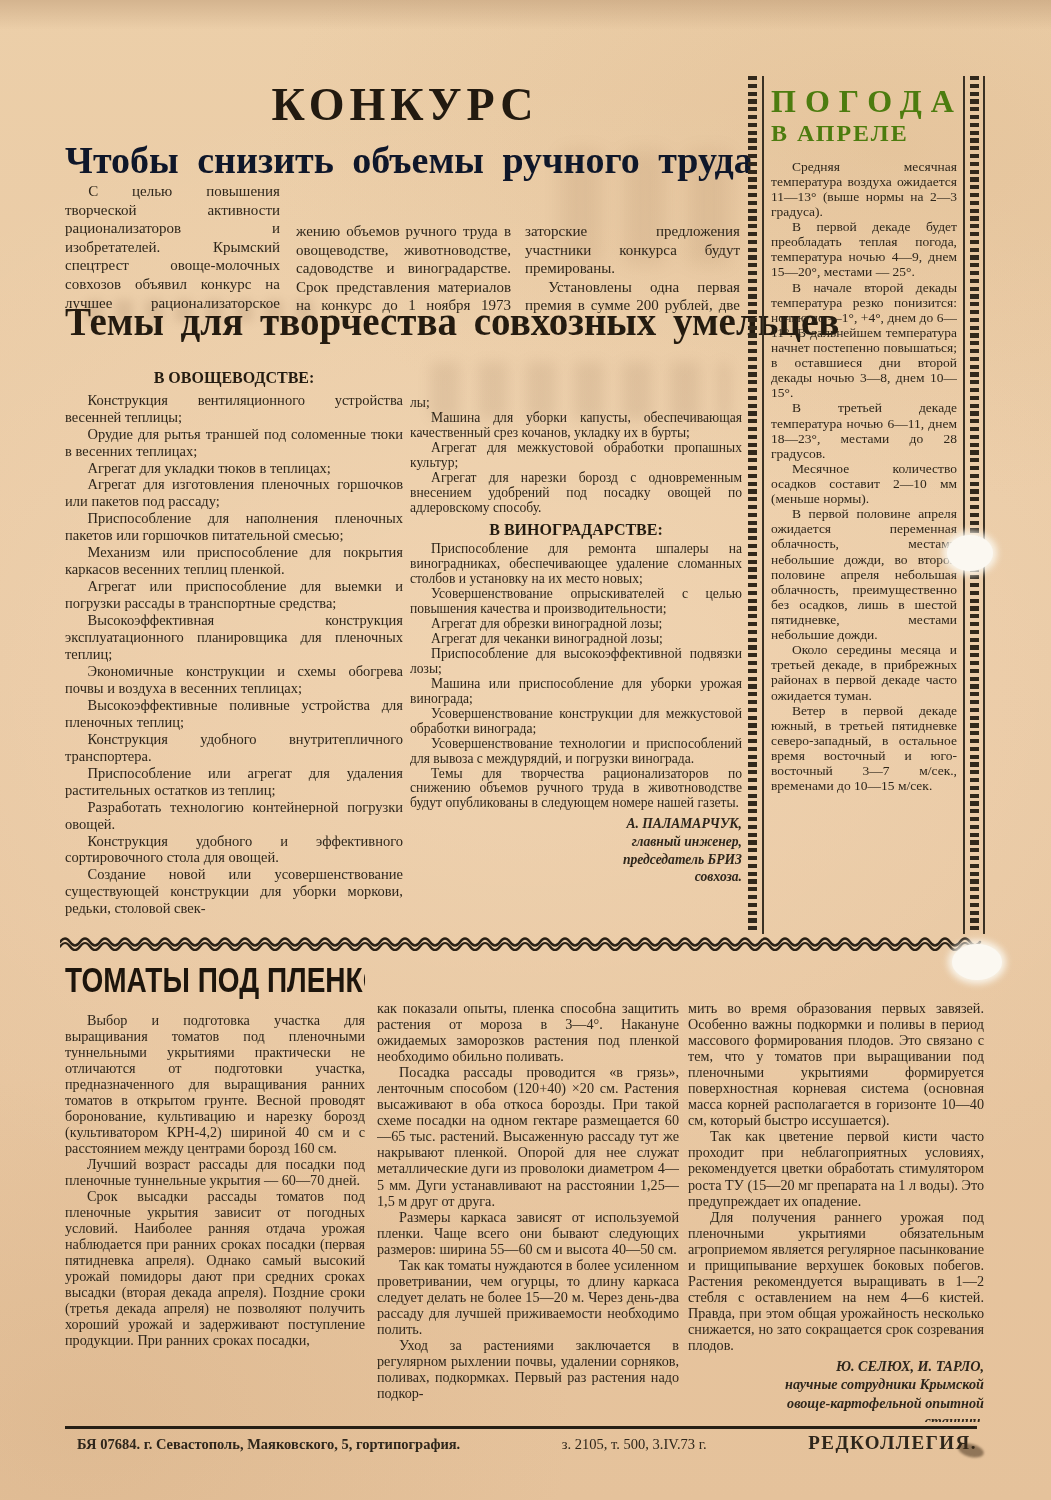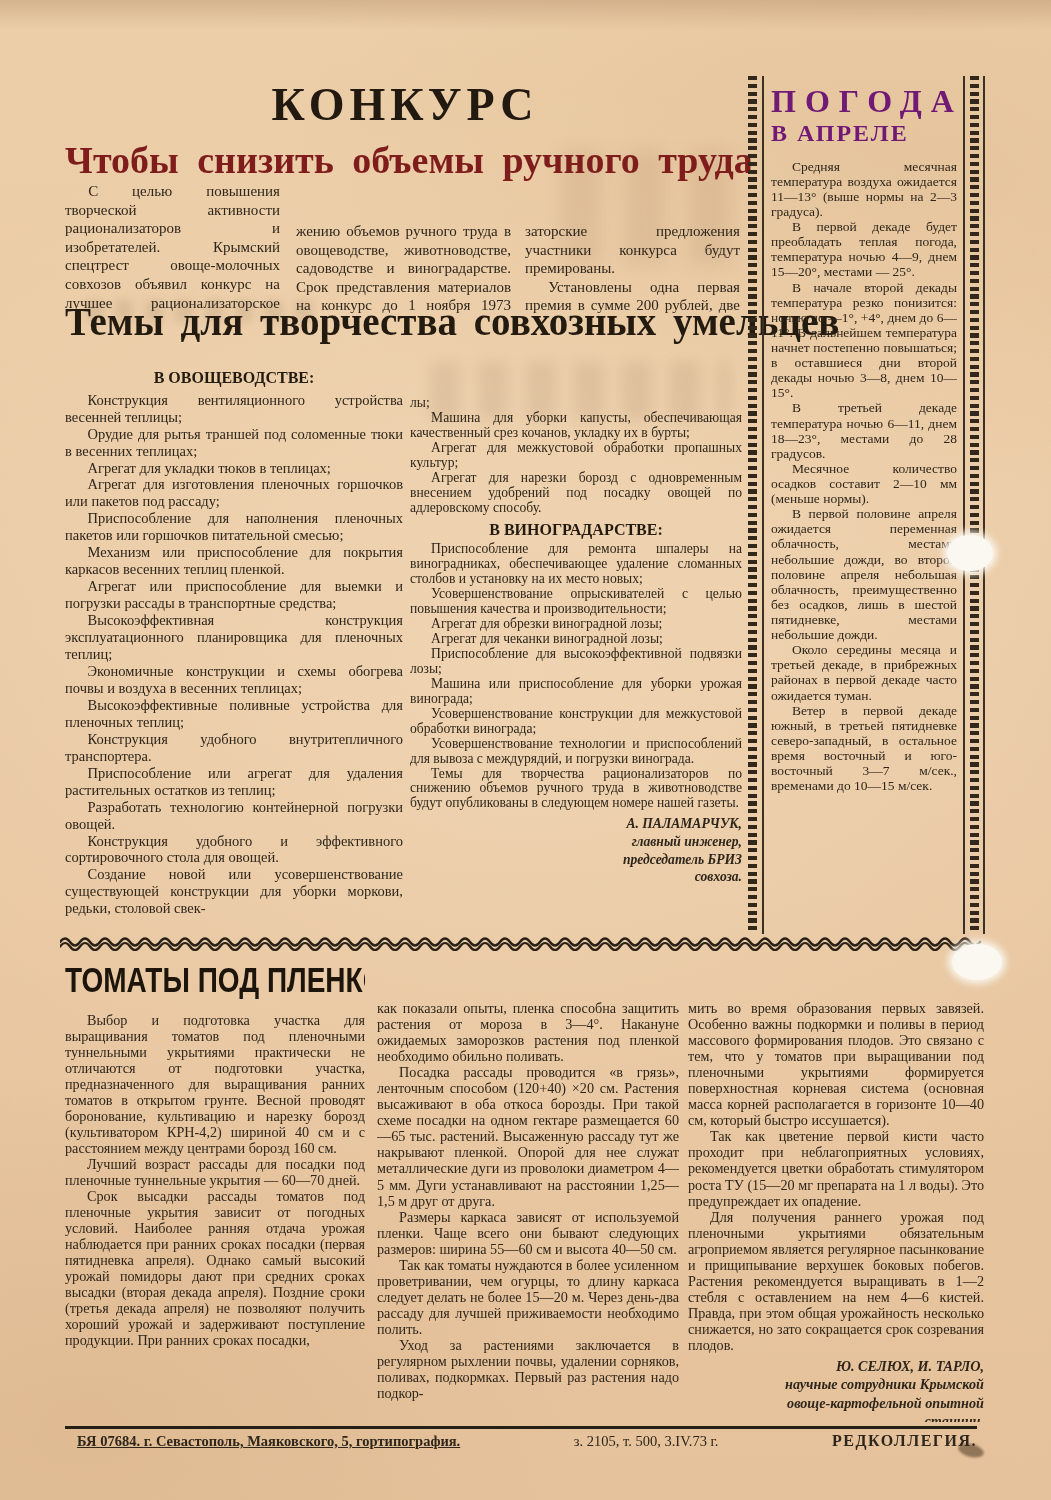--- a/index.html
+++ b/index.html
@@ -15,61 +15,61 @@
       linear-gradient(180deg,#eccfa9 0%,#e9c8a3 45%,#e5c29b 100%);
   }
   .abs{position:absolute;}
   
   .kicker{
     left:65px;top:78px;width:680px;text-align:center;
     font-size:46px;font-weight:700;letter-spacing:5px;color:#221a10;z-index:2;
   }
   .headline{
     left:65px;top:138px;width:680px;text-align:center;white-space:nowrap;
-    font-size:38px;font-weight:700;word-spacing:9px;color:#7f1d1d;z-index:2;
+    font-size:38px;font-weight:700;word-spacing:9px;color:#0f172a;z-index:2;
   }
   .topics-headline{
     left:65px;top:299px;width:680px;text-align:center;white-space:nowrap;
     font-size:39px;font-weight:700;word-spacing:7px;color:#241b10;z-index:2;
   }
   
   .col{position:absolute;text-align:justify;z-index:2;}
   .col p{margin:0;text-indent:1.55em;}
   .cont > p:first-child{text-indent:0;margin-top:40px;}
   .intro-col{top:182px;width:215px;height:134px;font-size:15px;line-height:1.24;overflow:hidden;}
   .topics-col-left{left:65px;top:364px;width:338px;height:580px;font-size:14.5px;line-height:1.17;overflow:hidden;}
   .topics-col-right{left:410px;top:356px;width:332px;height:582px;font-size:13.6px;line-height:1.1;overflow:hidden;}
   h3.sec{margin:5px 0 4px;text-align:center;font-size:16px;font-weight:700;color:#231b10;}
   .note-para{margin:0;text-indent:1.55em;}
   .signature{margin-top:4px;text-align:right;font-weight:700;line-height:1.3;}
   .signature div{text-indent:0;font-style:italic;}
   
   .weather{left:771px;top:84px;width:186px;height:858px;font-size:13.5px;line-height:1.12;overflow:hidden;}
-  .weather-title{margin-bottom:12px;color:#701a75;font-weight:700;line-height:1.12;}
+  .weather-title{margin-bottom:12px;color:#4d7c0f;font-weight:700;line-height:1.12;}
   .wt-line1{font-size:32px;letter-spacing:9px;}
   .wt-line2{font-size:24px;letter-spacing:2px;}
   
   .sprocket{width:9px;top:76px;height:858px;z-index:3;
     background:repeating-linear-gradient(to bottom,#31281b 0 4.2px,rgba(49,40,27,0) 4.2px 7.8px);}
   .vrule{width:2px;top:76px;height:858px;background:#3a3124;z-index:3;}
   
   .wave{left:60px;top:933px;width:925px;height:20px;z-index:3;}
   .footer-rule{left:65px;top:1426px;width:912px;height:2.5px;background:#261f15;z-index:3;}
   
   .tomato-headline{
     font-family:"Liberation Sans","DejaVu Sans",sans-serif;
     font-size:35px;font-weight:700;white-space:nowrap;letter-spacing:0px;
     transform:scaleX(.8);transform-origin:left;color:#1d150c;margin:0 0 12px 0;text-indent:0;
   }
   .tomato-col{top:960px;height:462px;font-size:14.2px;line-height:1.13;overflow:hidden;}
   
   .footer{left:65px;top:1432px;width:912px;display:flex;justify-content:space-between;
     align-items:baseline;font-size:14.5px;z-index:2;}
-  .footer .imprint{font-weight:700;padding-left:12px;text-decoration:underline;}
-  .footer .editorial{font-weight:700;letter-spacing:1.5px;font-size:16px;font-family:Liberation Serif, serif;}
+  .footer .imprint{font-weight:700;padding-left:12px;}
+  .footer .editorial{font-weight:700;letter-spacing:1.5px;font-size:19px;font-family:Liberation Serif, serif;}
   
   .ghost{filter:blur(5px);opacity:.13;z-index:1;border-radius:6px;}
   .g1{left:85px;top:300px;width:240px;height:22px;
       background:repeating-linear-gradient(90deg,#6b4a2e 0 18px,transparent 18px 30px);}
   .g2{left:560px;top:150px;width:185px;height:115px;filter:blur(9px);opacity:.10;
       background:repeating-linear-gradient(90deg,#7a5130 0 42px,transparent 42px 64px);}
   .g3{left:430px;top:362px;width:300px;height:58px;filter:blur(7px);opacity:.10;
       background:repeating-linear-gradient(90deg,#6b4a2e 0 30px,transparent 30px 48px);}
   .hole{background:#fbf8f1;border-radius:50%;z-index:6;box-shadow:0 0 7px 4px rgba(251,248,241,.9);}
   .h1{left:947px;top:535px;width:46px;height:36px;}

